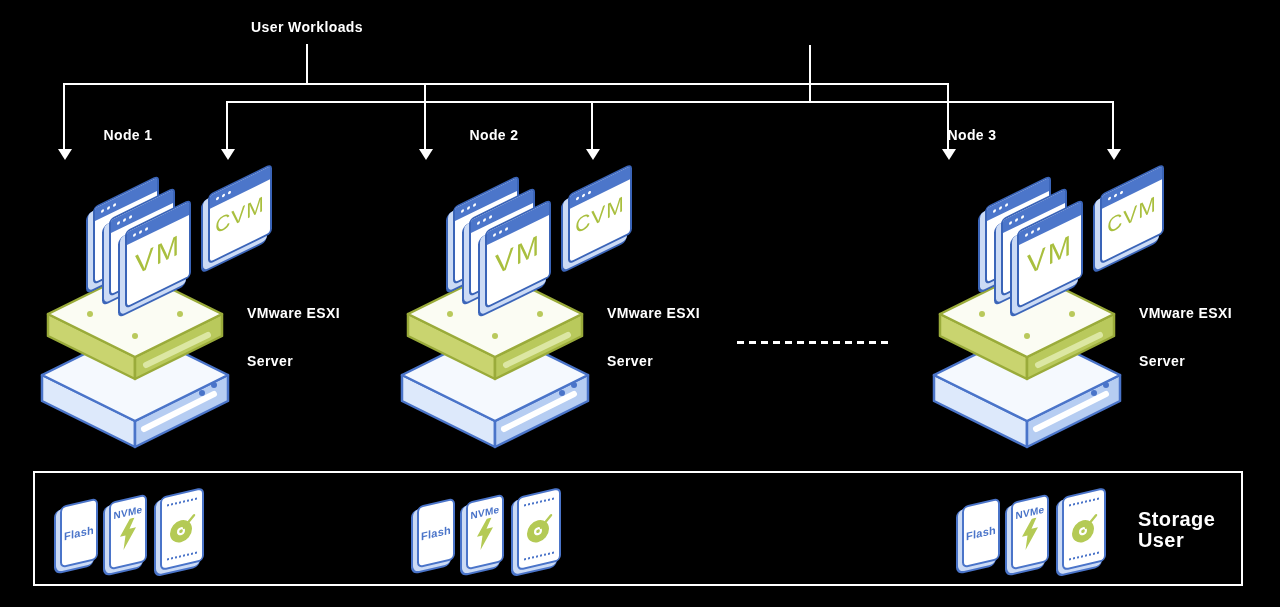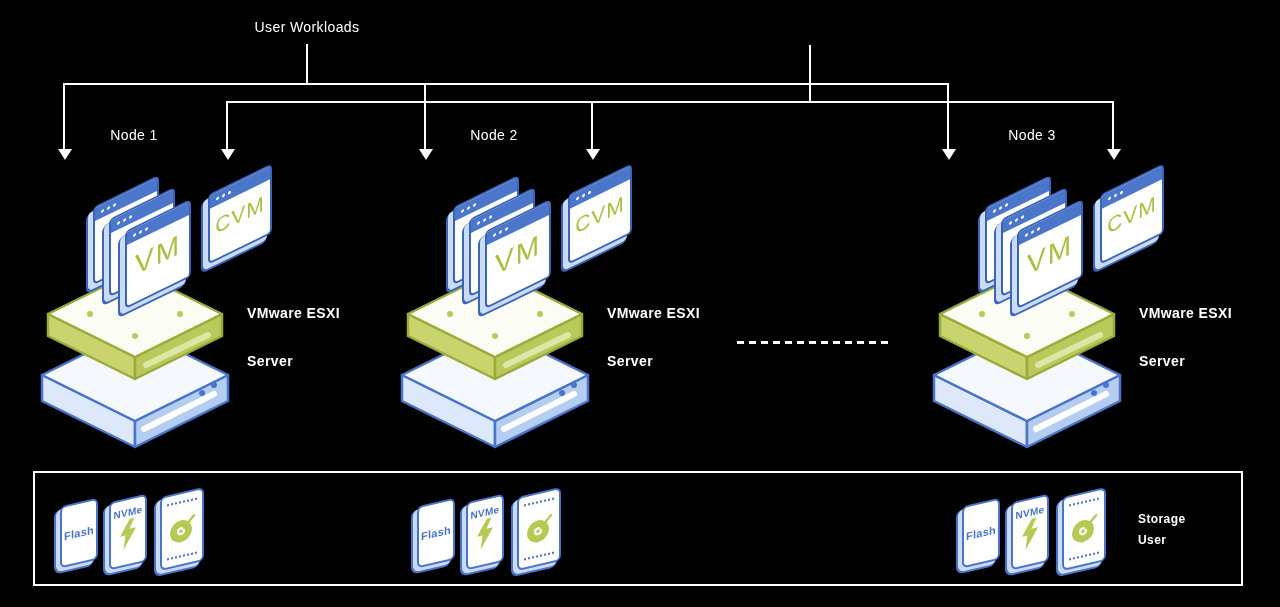--- a/index.html
+++ b/index.html
@@ -1,18 +1,18 @@
 <!DOCTYPE html>
 <html><head>
 <meta charset="utf-8">
 <style>
   html,body{margin:0;padding:0;background:#000;}
   #canvas{position:relative;width:1280px;height:607px;background:#000000;overflow:hidden;
           font-family:"Liberation Sans",sans-serif;}
-  .lbl{position:absolute;color:#ffffff;font-weight:400;font-size:14px;letter-spacing:.4px;white-space:nowrap;}
+  .lbl{position:absolute;color:#ffffff;font-weight:700;font-size:14px;letter-spacing:.4px;white-space:nowrap;}
   .centered{transform:translateX(-50%);}
   .hline{position:absolute;height:2px;background:#ffffff;}
   .vline{position:absolute;width:2px;background:#ffffff;}
   .arrowhead{position:absolute;width:0;height:0;border-left:7px solid transparent;
              border-right:7px solid transparent;border-top:11px solid #ffffff;transform:translateX(-6px);}
   .dashes{position:absolute;left:737px;top:341px;width:154px;height:3px;
           background:repeating-linear-gradient(90deg,#ffffff 0,#ffffff 7px,transparent 7px,transparent 12px);}
   
   .node{position:absolute;top:165px;width:260px;height:300px;}
   .win{position:absolute;box-sizing:border-box;background:#ffffff;border:2px solid #3a64b8;border-radius:5px;
@@ -37,21 +37,21 @@
         transform:skewY(-13deg);box-shadow:-4px 3px 0 0 #ccdbf5,-5px 4px 0 1px #4a74c9;}
   .card.flash{left:0;top:10px;width:38px;height:62px;display:flex;align-items:center;justify-content:center;}
   .flash-text{color:#4a74c9;font-size:11px;font-weight:700;letter-spacing:.3px;}
   .card.nvme{left:49px;top:6px;width:38px;height:68px;text-align:center;}
   .nvme-text{display:block;margin-top:7px;color:#4a74c9;font-size:10px;font-weight:700;letter-spacing:.3px;}
   .bolt{margin-top:1px;}
   .card.disk{left:100px;top:0;width:44px;height:74px;}
   .dotline{position:absolute;left:5px;right:5px;border-top:2px dotted #4a74c9;}
   .dotline.top{top:7px;} .dotline.bottom{bottom:7px;}
   .disk-svg{position:absolute;left:7px;top:22px;}
-  .pool-lbl{position:absolute;left:1138px;color:#fff;font-weight:700;font-size:12px;letter-spacing:.4px;line-height:21px;}
+  .pool-lbl{position:absolute;left:1138px;color:#fff;font-weight:700;font-size:20px;letter-spacing:.4px;line-height:21px;}
 </style>
 </head>
 <body>
 
 <div id="canvas">
 
   <div class="lbl centered" style="left:307px;top:19px">User Workloads</div>
 
   <div class="vline" style="left:306px;top:44px;height:40px"></div>
   <div class="vline" style="left:809px;top:45px;height:57px"></div>
@@ -66,23 +66,23 @@
   <div class="vline" style="left:947px;top:84px;height:66px"></div>
   <div class="arrowhead" style="left:948px;top:149px"></div>
 
   <div class="vline" style="left:226px;top:102px;height:48px"></div>
   <div class="arrowhead" style="left:227px;top:149px"></div>
   <div class="vline" style="left:591px;top:102px;height:48px"></div>
   <div class="arrowhead" style="left:592px;top:149px"></div>
   <div class="vline" style="left:1112px;top:102px;height:48px"></div>
   <div class="arrowhead" style="left:1113px;top:149px"></div>
 
-  <div class="lbl centered" style="left:134px;top:127px">Node 1</div>
+  <div class="lbl centered" style="left:128px;top:127px">Node 1</div>
   <div class="lbl centered" style="left:494px;top:127px">Node 2</div>
-  <div class="lbl centered" style="left:1032px;top:127px">Node 3</div>
+  <div class="lbl centered" style="left:972px;top:127px">Node 3</div>
 
   <div class="node" style="left:40px">
     <svg class="slabs" viewBox="0 0 240 190">
       <g>
         <polygon points="2,112 95,158 95,184 2,138" fill="#dde9fb" stroke="#4a74c9" stroke-width="2.5" stroke-linejoin="round"></polygon>
         <polygon points="188,112 95,158 95,184 188,138" fill="#b6cdf2" stroke="#4a74c9" stroke-width="2.5" stroke-linejoin="round"></polygon>
         <polygon points="95,66 188,112 95,158 2,112" fill="#f5f9fe" stroke="#4a74c9" stroke-width="2.5" stroke-linejoin="round"></polygon>
         <line x1="104" y1="166" x2="174" y2="131" stroke="#ffffff" stroke-width="6" stroke-linecap="round"></line>
         <circle cx="162" cy="130" r="3" fill="#4a74c9"></circle>
         <circle cx="174" cy="122" r="3" fill="#4a74c9"></circle>

